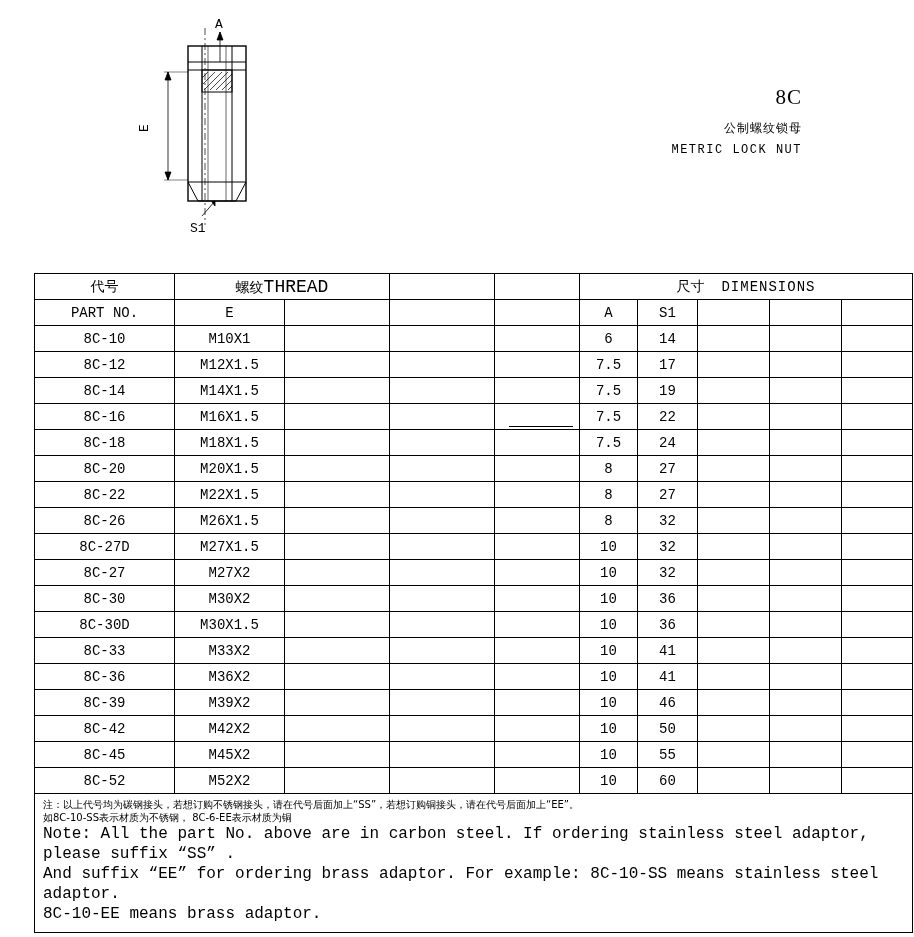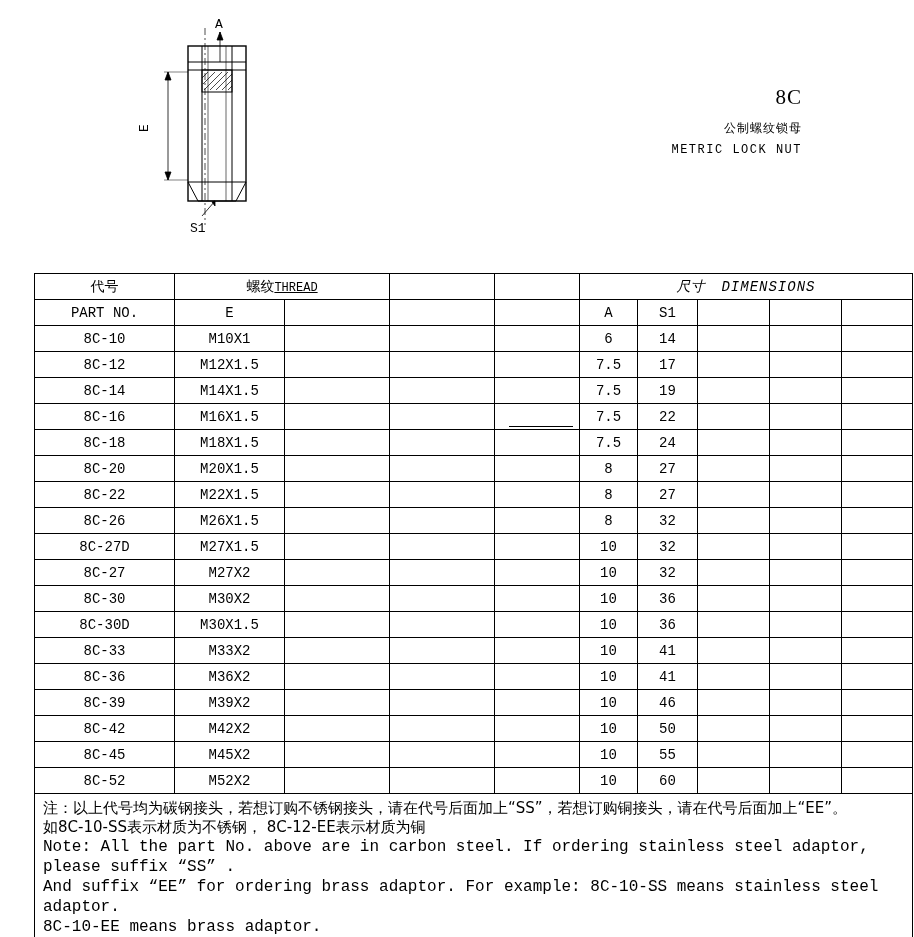--- a/index.html
+++ b/index.html
@@ -82,27 +82,25 @@
     font-weight: normal;
   }
   .hdr-1 td { height: 26px; }
   .hdr-2 td { height: 25px; }
   .thread-head {
     font-family: "DejaVu Sans", sans-serif;
     font-size: 14px;
   }
   .thread-head .en {
     font-family: "Liberation Mono", monospace;
-    font-size: 12px;
-    text-decoration: underline;
+    font-size: 18px;
   }
   .dim-head {
     font-family: "DejaVu Sans", sans-serif;
     font-size: 14px;
-    font-style: italic;
   }
   .dim-head .en {
     font-family: "Liberation Mono", monospace;
     font-size: 14px;
     letter-spacing: 1px;
   }
   .part-head-cn {
     font-family: "DejaVu Sans", sans-serif;
     font-size: 15px;
     font-weight: bold;
@@ -124,21 +122,21 @@
 
   
   .note-cell {
     text-align: left !important;
     padding: 5px 8px 8px 8px !important;
     line-height: 1.25;
     height: auto !important;
   }
   .note-cn {
     font-family: "DejaVu Sans", sans-serif;
-    font-size: 15px;
+    font-size: 10px;
   }
   .note-en {
     font-family: "Liberation Mono", monospace;
     font-size: 16px;
   }
   .underline-cell { position: relative; }
   .underline-cell::after {
     content: "";
     position: absolute;
     left: 14px;
@@ -472,21 +470,21 @@
           <td>10</td>
           <td>60</td>
           <td></td>
           <td></td>
           <td></td>
         </tr>
 
         <tr>
           <td colspan="10" class="note-cell">
             <div class="note-cn">注：以上代号均为碳钢接头，若想订购不锈钢接头，请在代号后面加上“SS”，若想订购铜接头，请在代号后面加上“EE”。</div>
-            <div class="note-cn">如8C-10-SS表示材质为不锈钢，  8C-12-EE表示材质为铜</div>
+            <div class="note-cn">如8C-10-SS表示材质为不锈钢，  8C-6-EE表示材质为铜</div>
             <div class="note-en">Note: All the part No. above are in carbon steel. If ordering stainless steel adaptor, please suffix  “SS” .</div>
             <div class="note-en">And suffix  “EE”  for ordering brass adaptor. For example: 8C-10-SS  means stainless steel adaptor.</div>
             <div class="note-en">8C-10-EE means brass adaptor.</div>
           </td>
         </tr>
       </tbody>
     </table>
   </div>
 </div>
 

